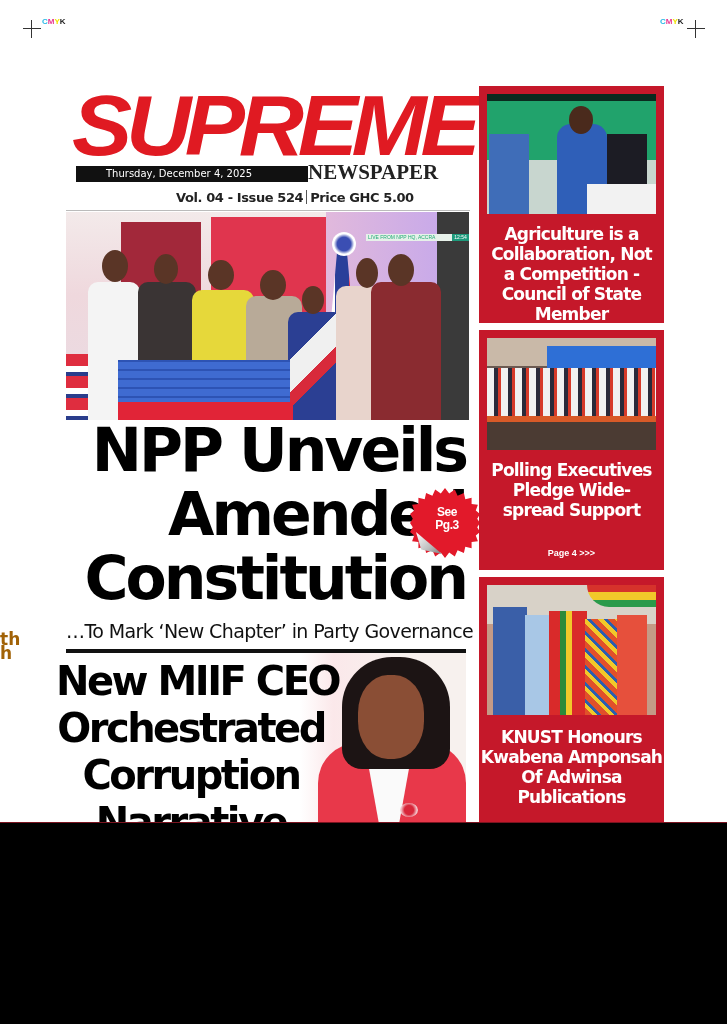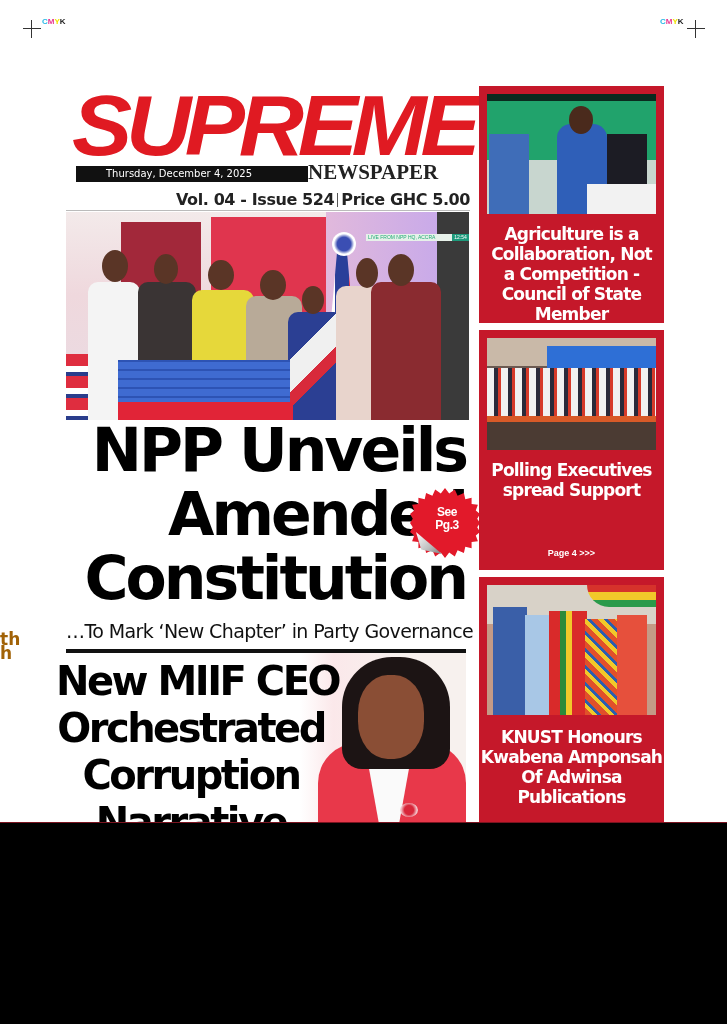--- a/index.html
+++ b/index.html
@@ -11,21 +11,21 @@
   .crop::after { content: ""; position: absolute; left: 8px; top: 0; width: 1px; height: 18px; background: #333; }
   .cmyk { position: absolute; font-size: 8px; font-weight: bold; letter-spacing: 0; }
   .cmyk .c { color: #27b8e6; } .cmyk .m { color: #e8358f; } .cmyk .y { color: #f2e200; } .cmyk .k { color: #222; }
 
   .sidecut { position: absolute; left: 0; top: 632px; font-size: 17px; font-weight: bold; line-height: 14px; color: #a16207; font-family: "DejaVu Sans", sans-serif; }
 
   
   .mast-title { position: absolute; left: 72px; top: 82px; font-family: "Liberation Sans", sans-serif; font-weight: bold; font-style: italic; font-size: 86px; letter-spacing: -6px; color: #e01a22; transform: scaleX(1.05); transform-origin: left top; line-height: 86px; }
   .date-bar { position: absolute; left: 76px; top: 166px; width: 232px; height: 16px; background: #111; color: #fff; font-size: 10px; line-height: 16px; padding-left: 30px; font-family: "DejaVu Sans", sans-serif; }
   .mast-sub { position: absolute; left: 308px; top: 160px; font-family: "Liberation Serif", serif; font-weight: bold; font-size: 21px; color: #222; letter-spacing: 0; }
-  .vol-line { position: absolute; left: 176px; top: 190px; font-size: 16px; font-weight: bold; color: #222; font-family: "DejaVu Sans", sans-serif; letter-spacing: -0.4px; }
+  .vol-line { position: absolute; left: 176px; top: 190px; font-size: 13px; font-weight: bold; color: #222; font-family: "DejaVu Sans", sans-serif; letter-spacing: -0.4px; }
   .vol-line .sep { display: inline-block; width: 1px; height: 14px; background: #555; vertical-align: -2px; margin: 0 3px; }
   .mast-rule { position: absolute; left: 66px; top: 210px; width: 404px; height: 1px; background: #bbb; }
 
   
   .main-photo { position: absolute; left: 66px; top: 212px; width: 403px; height: 208px; overflow: hidden; background: linear-gradient(180deg, #f3eaea 0%, #efd8dd 40%, #e9dce4 100%); }
   .main-photo .wall-l { position: absolute; left: 55px; top: 10px; width: 80px; height: 70px; background: #a2283a; }
   .main-photo .wall-c { position: absolute; left: 145px; top: 5px; width: 125px; height: 120px; background: #e0354e; }
   .main-photo .wall-r { position: absolute; left: 260px; top: 0; width: 120px; height: 150px; background: linear-gradient(90deg, #e1b9dc, #c7a9ea); }
   .main-photo .speaker { position: absolute; right: 0; top: 0; width: 32px; height: 208px; background: #3a3a3a; }
   .main-photo .live-bar { position: absolute; left: 300px; top: 22px; width: 90px; height: 7px; background: #e7f1ea; font-size: 5px; color: #2a7; line-height: 7px; padding-left: 2px; overflow: hidden; white-space: nowrap; }
@@ -179,20 +179,21 @@
 </div>
 
 <div class="rc-panel p2">
   <div class="rc-photo">
     <div style="position:absolute;left:60px;top:8px;width:109px;height:24px;background:#2e6fd6;"></div>
     <div style="position:absolute;left:0;top:30px;width:169px;height:50px;background:repeating-linear-gradient(90deg,#f1f1f1 0 7px,#2a2a3a 7px 11px,#d63a2a 11px 14px);"></div>
     <div style="position:absolute;left:0;top:78px;width:169px;height:6px;background:#d85a28;"></div>
   </div>
   <div class="rc-title" style="top:130px;">
     <div>Polling Executives</div>
+    <div>Pledge Wide-</div>
     <div>spread Support</div>
   </div>
   <div class="rc-more" style="top:218px;">Page 4 &gt;&gt;&gt;</div>
 </div>
 
 <div class="rc-panel p3">
   <div class="rc-photo">
     <div style="position:absolute;left:100px;top:0;width:69px;height:22px;background:linear-gradient(180deg,#d6322b 0 33%,#f1c82a 33% 66%,#2a9a4a 66%);border-radius:0 0 0 60px;"></div>
     <div style="position:absolute;left:6px;top:22px;width:34px;height:108px;background:#3a5fa8;"></div>
     <div style="position:absolute;left:38px;top:30px;width:30px;height:100px;background:#a8c7e6;"></div>

